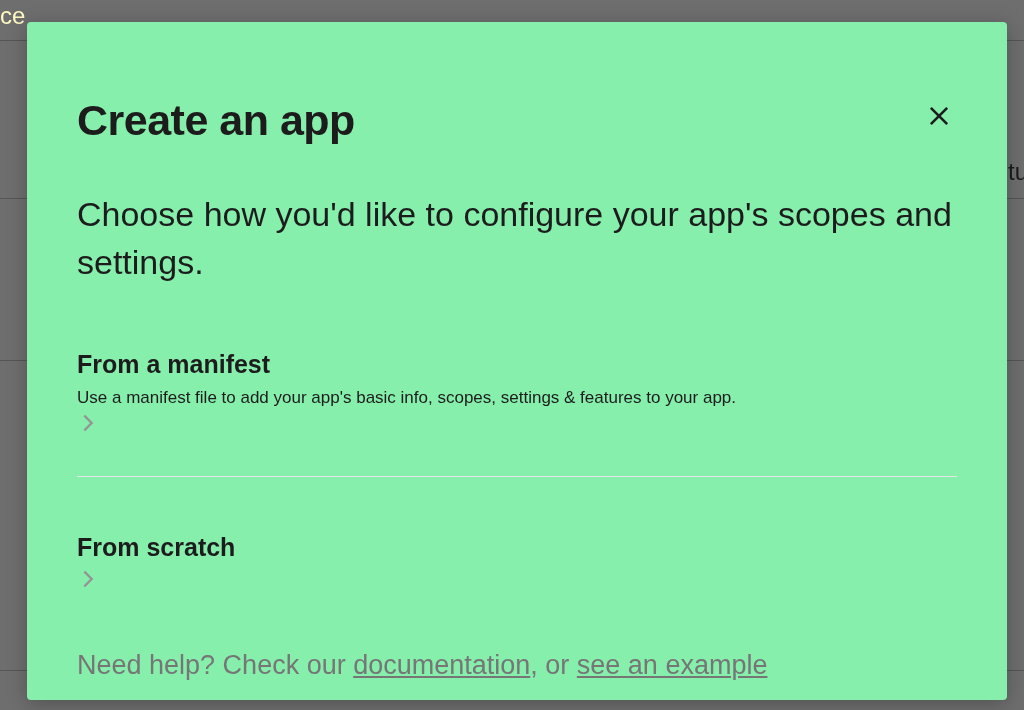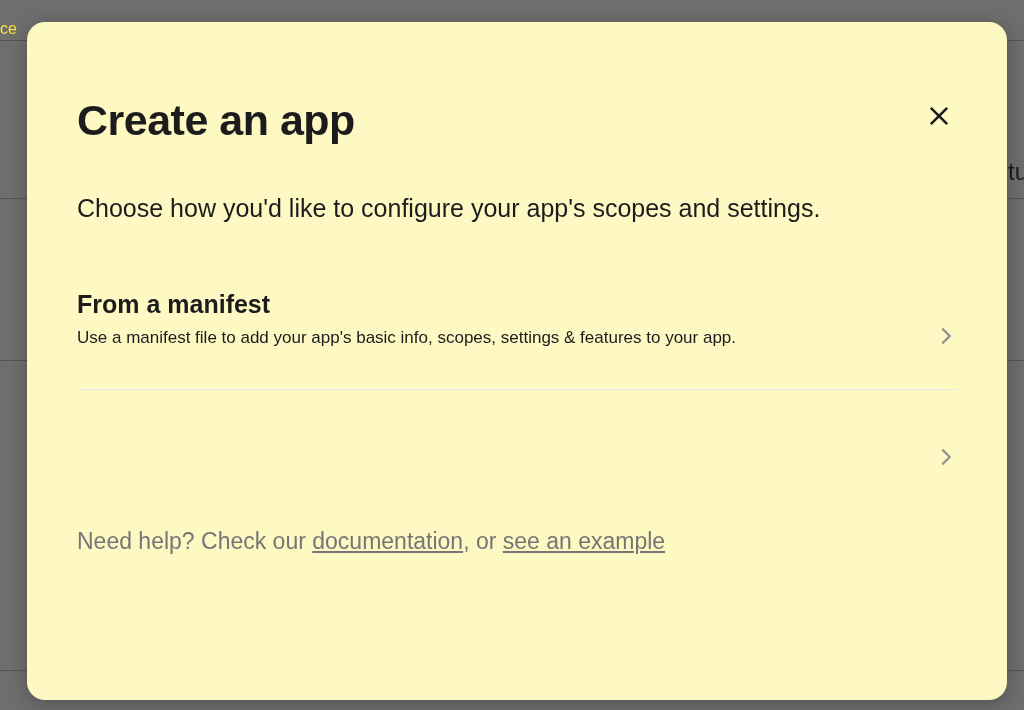--- a/index.html
+++ b/index.html
@@ -10,24 +10,24 @@
     body {
       font-family: -apple-system, BlinkMacSystemFont, "Segoe UI", Helvetica, Arial, sans-serif;
       background: #6e6e6e;
       width: 1024px;
       height: 710px;
       overflow: hidden;
       position: relative;
     }
     .bg-text-1 {
       position: absolute;
-      top: 20px;
-      left: 0;
-      font-size: 16px;
-      color: #fde047;
+      top: 2px;
+      left: 0;
+      font-size: 24px;
+      color: #fef9c3;
     }
     .bg-text-2 {
       position: absolute;
       top: 158px;
       right: -4px;
       font-size: 24px;
       color: #1d1c1d;
     }
     .bg-line-1 {
       position: absolute;
@@ -60,22 +60,22 @@
       right: 0;
       height: 1px;
       background: #555;
     }
     .dialog {
       position: absolute;
       top: 22px;
       left: 27px;
       width: 980px;
       height: 678px;
-      background: #fef9c3;
-      border-radius: 18px;
+      background: #86efac;
+      border-radius: 4px;
       padding: 74px 50px 36px 50px;
       box-shadow: 0 4px 20px rgba(0,0,0,0.25);
     }
     .dialog-header {
       display: flex;
       justify-content: space-between;
       align-items: flex-start;
       margin-bottom: 46px;
     }
     .dialog-title {
@@ -89,31 +89,32 @@
       padding: 4px;
       margin-top: 2px;
     }
     .close-btn svg {
       width: 28px;
       height: 28px;
       stroke: #1d1c1d;
       stroke-width: 2.2;
     }
     .dialog-subtitle {
-      font-size: 25px;
+      font-size: 34px;
       color: #1d1c1d;
       margin-bottom: 56px;
       line-height: 1.4;
     }
     .option {
       display: flex;
       justify-content: space-between;
-      align-items: flex-end;
+      align-items: flex-start;
       cursor: pointer;
       padding: 8px 0;
+      flex-direction: column;
     }
     .option-text {
       flex: 1;
       padding-right: 40px;
     }
     .option-title {
       font-size: 25px;
       font-weight: 700;
       color: #1d1c1d;
       margin-bottom: 6px;
@@ -132,21 +133,21 @@
       stroke: #949494;
       stroke-width: 2.5;
       fill: none;
     }
     .divider {
       height: 1px;
       background: #e6e6e6;
       margin: 30px 0 48px 0;
     }
     .help-text {
-      font-size: 23px;
+      font-size: 27px;
       color: #767676;
       margin-top: 48px;
     }
     .help-link {
       color: #767676;
       text-decoration: underline;
       cursor: pointer;
     }
   </style>
 </head>
@@ -181,20 +182,21 @@
       <svg viewBox="0 0 24 24">
           <polyline points="8 4 16 12 8 20"></polyline>
         </svg>
     </div>
   </div>
 
   <div class="divider"></div>
 
   <div class="option">
     <div class="option-text">
+      <div class="option-title">From scratch</div>
     </div>
     <div class="chevron">
       <svg viewBox="0 0 24 24">
           <polyline points="8 4 16 12 8 20"></polyline>
         </svg>
     </div>
   </div>
 
   <p class="help-text">
     <span>Need help? Check our </span><a class="help-link">documentation</a><span>, or </span><a class="help-link">see an example</a>

